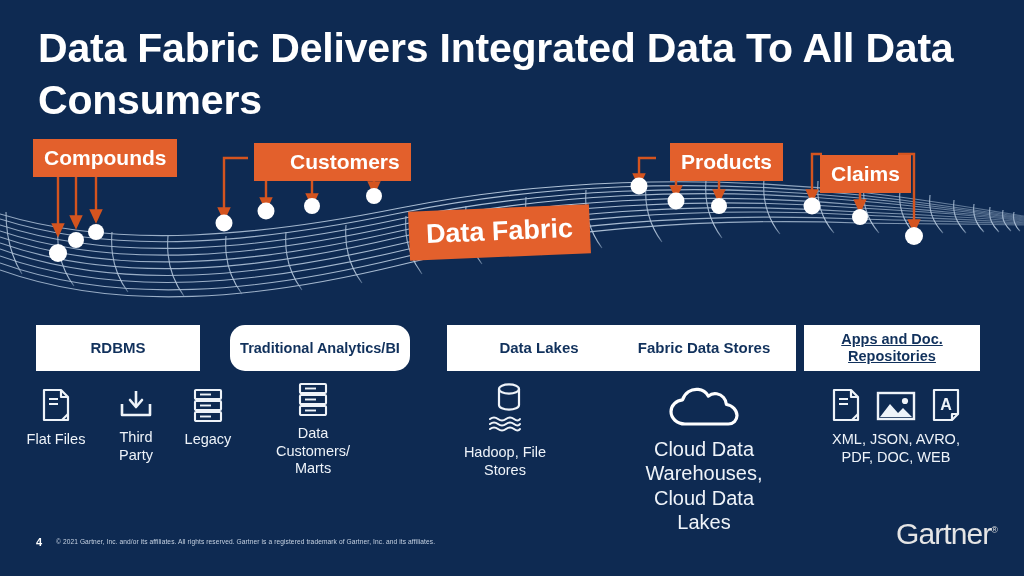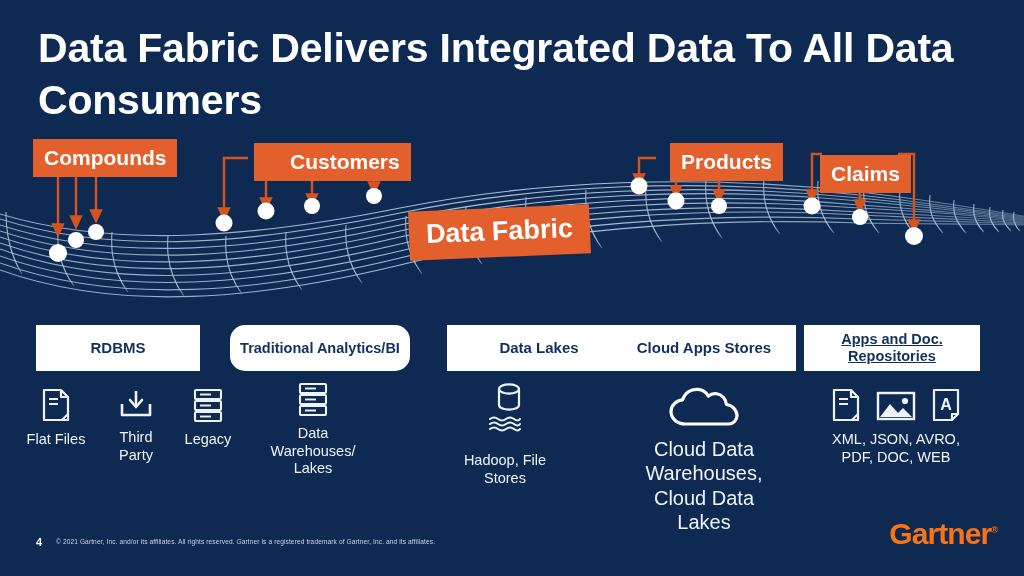--- a/index.html
+++ b/index.html
@@ -78,21 +78,21 @@
   .page-num{
     position:absolute; left:36px; top:536px;
     font-size:11px; font-weight:bold; color:#ffffff;
   }
   .copyright{
     position:absolute; left:56px; top:538px;
     font-size:6.6px; color:#c6d2e2; letter-spacing:0.1px; white-space:nowrap;
   }
   .logo{
     position:absolute; right:26px; top:519px;
-    font-size:30px; font-weight:bold; color:#f97316;
+    font-size:30px; font-weight:normal; color:#e5e5e5;
     letter-spacing:-0.9px; line-height:1;
   }
   .logo .rmark{ font-size:9px; vertical-align:super; letter-spacing:0; }
 </style>
 </head>
 <body>
 
 <div class="slide-title">Data Fabric Delivers Integrated Data To All Data Consumers</div>
 
 <div class="fabric-stage">
@@ -192,21 +192,21 @@
   <div class="src-label" style="left:653px; top:25px;margin-left:17px;">Products</div>
   <div class="src-label" style="left:820px; top:21px;margin-top:16px;">Claims</div>
 </div>
 
 <div class="data-fabric-tag">Data Fabric</div>
 
 <div class="cat-row">
   <div class="cat-box" style="left:36px;  width:164px;">RDBMS</div>
   <div class="cat-box two-line" style="left:230px; width:180px;border-radius:15px;">Traditional Analytics/BI</div>
   <div class="cat-box" style="left:420px; width:184px;margin-left:27px;">Data Lakes</div>
-  <div class="cat-box" style="left:612px; width:184px;">Cloud Apps Stores</div>
+  <div class="cat-box" style="left:612px; width:184px;">Fabric Data Stores</div>
   <div class="cat-box two-line" style="left:804px; width:176px;text-decoration:underline;">Apps and Doc. Repositories</div>
 </div>
 
 <div class="item" style="left:24px; top:388px; width:64px;">
   <div class="icons">
     <svg class="ico" width="28" height="34" viewBox="0 0 28 34">
       <path d="M2,2 H19 L26,9 V32 H2 Z" fill="none" stroke="#eef3f9" stroke-width="2.2" stroke-linejoin="round"></path>
       <path d="M19,2 V9 H26" fill="none" stroke="#eef3f9" stroke-width="2.2" stroke-linejoin="round"></path>
       <path d="M26,26 L20,32" fill="none" stroke="#eef3f9" stroke-width="2.2"></path>
       <line x1="7" y1="11" x2="16" y2="11" stroke="#eef3f9" stroke-width="2"></line>
@@ -245,24 +245,24 @@
   <div class="icons">
     <svg class="ico" width="30" height="34" viewBox="0 0 30 34">
       <rect x="2" y="2" width="26" height="9" rx="1" fill="none" stroke="#eef3f9" stroke-width="2.1"></rect>
       <rect x="2" y="13" width="26" height="9" rx="1" fill="none" stroke="#eef3f9" stroke-width="2.1"></rect>
       <rect x="2" y="24" width="26" height="9" rx="1" fill="none" stroke="#eef3f9" stroke-width="2.1"></rect>
       <line x1="7" y1="6.5" x2="18" y2="6.5" stroke="#eef3f9" stroke-width="1.9"></line>
       <line x1="7" y1="17.5" x2="18" y2="17.5" stroke="#eef3f9" stroke-width="1.9"></line>
       <line x1="7" y1="28.5" x2="18" y2="28.5" stroke="#eef3f9" stroke-width="1.9"></line>
     </svg>
   </div>
-  <div class="caption">Data Warehouses/ Lakes</div>
-</div>
-
-<div class="item" style="left:455px; top:382px; width:100px;gap:8px;">
+  <div class="caption">Data Customers/ Marts</div>
+</div>
+
+<div class="item" style="left:455px; top:382px; width:100px;">
   <div class="icons" style="flex-direction:column; gap:3px;">
     <svg class="ico" width="26" height="30" viewBox="0 0 26 30">
       <ellipse cx="13" cy="7" rx="10" ry="4.6" fill="none" stroke="#eef3f9" stroke-width="2.2"></ellipse>
       <path d="M3,7 V23 C3,25.6 7.5,27.6 13,27.6 C18.5,27.6 23,25.6 23,23 V7" fill="none" stroke="#eef3f9" stroke-width="2.2"></path>
     </svg>
     <svg class="ico" width="34" height="20" viewBox="0 0 34 20">
       <g fill="none" stroke="#eef3f9" stroke-width="2.1" stroke-linecap="round">
         <path d="M2,4  q4,-3 8,0 t8,0 t8,0 t6,0"></path>
         <path d="M2,9  q4,-3 8,0 t8,0 t8,0 t6,0"></path>
         <path d="M2,14 q4,-3 8,0 t8,0 t8,0 t6,0"></path>

